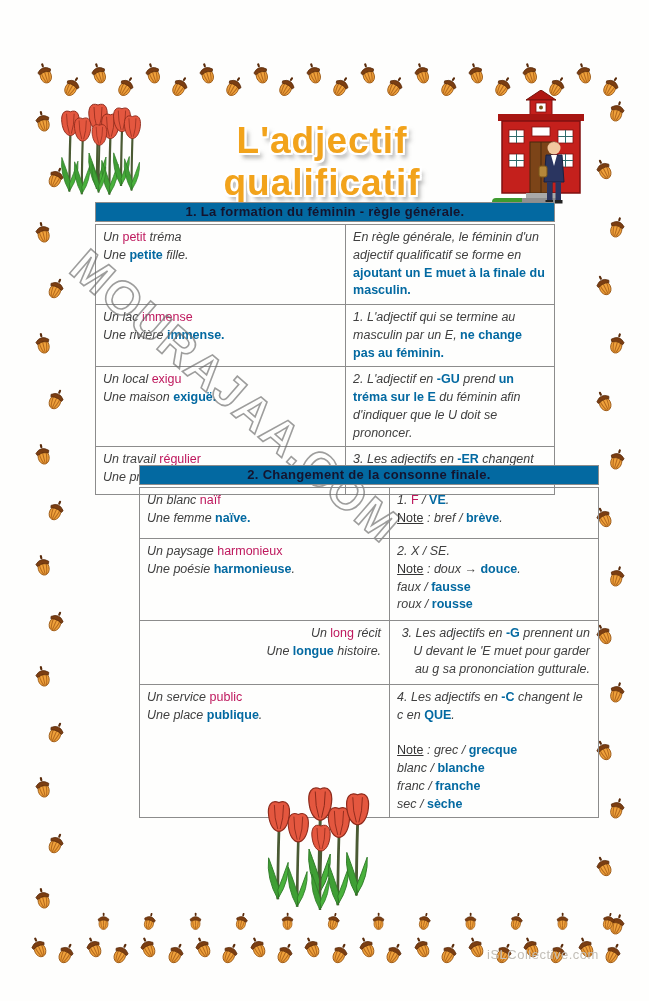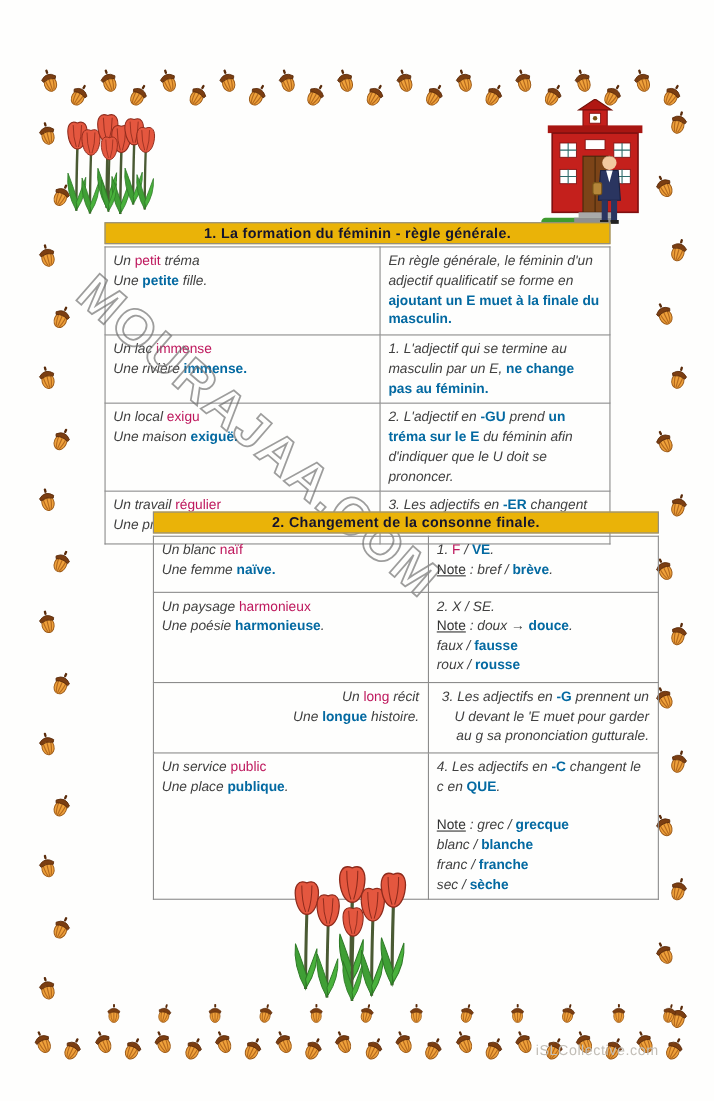--- a/index.html
+++ b/index.html
@@ -33,21 +33,21 @@
   .main-title{position:absolute;left:148px;top:120px;width:348px;text-align:center;
     font-size:37px;font-weight:bold;letter-spacing:1px;color:#f2a31b;
     text-shadow:-2px -2px 0 #fff,2px -2px 0 #fff,-2px 2px 0 #fff,2px 2px 0 #fff,
                 0 -2px 0 #fff,0 2px 0 #fff,-2px 0 0 #fff,2px 0 0 #fff,
                 4px 5px 4px rgba(110,110,110,.55);}
 
   
   .rules-section{position:absolute;left:95px;width:460px;}
   .sec1{top:202px;}
   .sec2{top:465px;margin-left:44px;}
-  .sec-header{background:#eab308;border:1px solid #8c8c8c;text-align:center;
+  .sec-header{background:#0369a1;border:1px solid #8c8c8c;text-align:center;
     font-size:13px;font-weight:bold;color:#14142e;padding:1px 0 2px 0;margin-bottom:2px;letter-spacing:.3px;}
   .rules-table{width:100%;border-collapse:collapse;table-layout:fixed;}
   .rules-table td{border:1px solid #8c8c8c;vertical-align:top;padding:4px 8px 4px 7px;
     font-size:12.5px;line-height:1.42;color:#333;}
   .rules-table td:first-child{width:51%;}
   .seg-n{color:#404040;font-style:italic;}
   .seg-m{color:#be185d;}
   .seg-f{color:#0369a1;font-weight:600;}
   .seg-u{color:#333;text-decoration:underline;}
   .line{min-height:15px;}
@@ -356,20 +356,21 @@
   <svg class="tulips-topleft" width="86" height="100" viewBox="0 0 86 100">
     <use href="#tulip-sym" width="26" height="92" transform="translate(0,8) scale(0.95)"></use>
     <use href="#tulip-sym" width="26" height="92" transform="translate(13,15) scale(0.9)"></use>
     <use href="#tulip-sym" width="26" height="92" transform="translate(27,1)"></use>
     <use href="#tulip-sym" width="26" height="92" transform="translate(40,11) scale(0.95)"></use>
     <use href="#tulip-sym" width="26" height="92" transform="translate(52,5) scale(0.92)"></use>
     <use href="#tulip-sym" width="26" height="92" transform="translate(63,13) scale(0.88)"></use>
     <use href="#tulip-sym" width="26" height="92" transform="translate(31,22) scale(0.8)"></use>
   </svg>
 
+  <div class="main-title">L'adjectif qualificatif</div>
 
   <svg class="schoolhouse" width="110" height="126" viewBox="0 0 110 126">
     <rect x="6" y="108" width="58" height="9" rx="4" fill="#3F9B2F"></rect>
     <polygon points="40,10 70,10 55,0" fill="#B01712" stroke="#701008" stroke-width="1"></polygon>
     <rect x="44" y="10" width="22" height="15" fill="#C4201C" stroke="#801010" stroke-width="1"></rect>
     <rect x="50" y="13" width="10" height="9" fill="#fff" stroke="#801010" stroke-width="0.8"></rect>
     <circle cx="55" cy="17.5" r="2" fill="#7a5518"></circle>
     <rect x="12" y="24" width="86" height="7" fill="#A81612"></rect>
     <rect x="16" y="31" width="78" height="72" fill="#C4201C" stroke="#801010" stroke-width="1.5"></rect>
     <g stroke="#801010" stroke-width="0.8">

